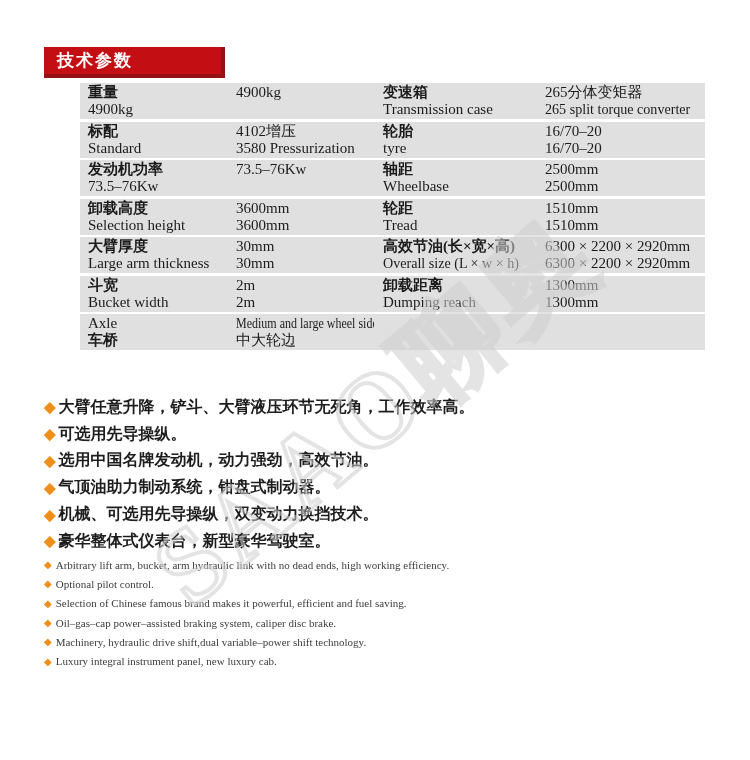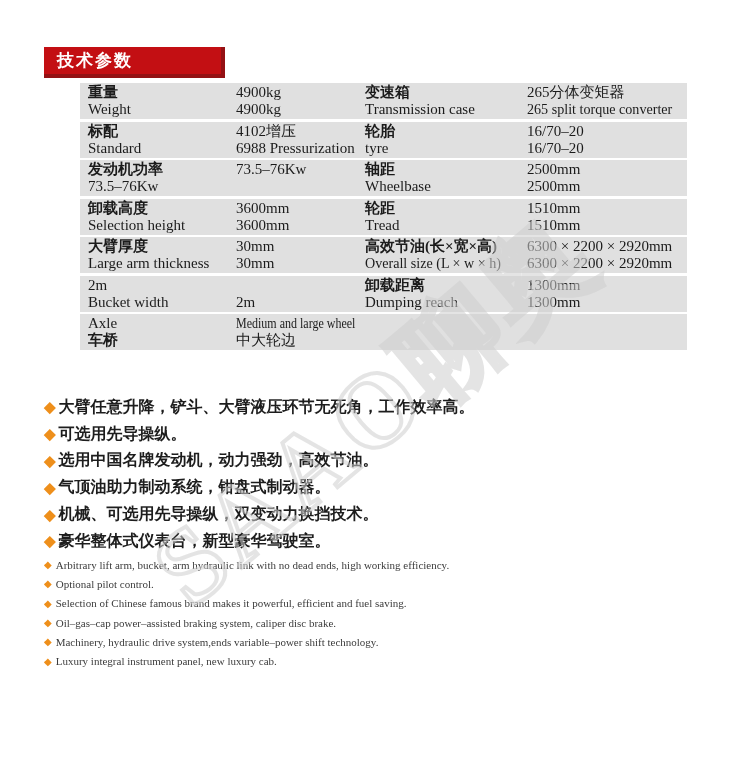--- a/index.html
+++ b/index.html
@@ -8,21 +8,21 @@
 
   
   .banner{position:absolute;left:44px;top:47px;height:27px;min-width:148px;
           background:#c30f13;border-right:4px solid #941114;border-bottom:4px solid #941114;
           color:#ffffff;font-weight:bold;font-size:17px;line-height:27px;
           padding:0 16px 0 13px;letter-spacing:2px;}
 
   
   .tbl{position:absolute;top:83px;}
   .tbl.left{left:32px;width:313px;padding-left:48px;}
-  .tbl.right{left:356px;width:331px;}
+  .tbl.right{left:374px;width:331px;}
   .row{height:36px;margin-bottom:2.5px;background:#e0e0e0;box-sizing:border-box;
        padding:1px 0 0 8px;overflow:hidden;}
   .tbl.right .row{padding-left:9px;}
   .line{display:flex;height:17px;line-height:17px;font-size:15px;white-space:nowrap;}
   .line .label{flex:none;}
   .tbl.left .label{width:148px;}
   .tbl.right .label{width:162px;}
   .line.cn .label{font-weight:bold;}
   .cond{transform:scaleX(0.8);transform-origin:left center;}
   .cond2{transform:scaleX(0.94);transform-origin:left center;}
@@ -55,32 +55,31 @@
     <span>技术参数</span>
   </div>
 
   <div class="tbl left" id="tbl-left">
       <div class="row">
         <div class="line cn">
           <span class="label">重量</span>
           <span class="value">4900kg</span>
         </div>
         <div class="line en">
-          <span class="label">Weight</span>
           <span class="value">4900kg</span>
         </div>
       </div>
       <div class="row">
         <div class="line cn">
           <span class="label">标配</span>
           <span class="value">4102增压</span>
         </div>
         <div class="line en">
           <span class="label">Standard</span>
-          <span class="value">6988 Pressurization</span>
+          <span class="value">3580 Pressurization</span>
         </div>
       </div>
       <div class="row">
         <div class="line cn">
           <span class="label">发动机功率</span>
           <span class="value">73.5–76Kw</span>
         </div>
         <div class="line en">
           <span class="value">73.5–76Kw</span>
         </div>
@@ -100,20 +99,21 @@
           <span class="label">大臂厚度</span>
           <span class="value">30mm</span>
         </div>
         <div class="line en">
           <span class="label">Large arm thickness</span>
           <span class="value">30mm</span>
         </div>
       </div>
       <div class="row">
         <div class="line cn">
+          <span class="label">斗宽</span>
           <span class="value">2m</span>
         </div>
         <div class="line en">
           <span class="label">Bucket width</span>
           <span class="value">2m</span>
         </div>
       </div>
       <div class="row">
         <div class="line en">
           <span class="label">Axle</span>
@@ -236,21 +236,21 @@
       <li>
         <span class="diamond">◆</span>
         <span>Selection of Chinese famous brand makes it powerful, efficient and fuel saving.</span>
       </li>
       <li>
         <span class="diamond">◆</span>
         <span>Oil–gas–cap power–assisted braking system, caliper disc brake.</span>
       </li>
       <li>
         <span class="diamond">◆</span>
-        <span>Machinery, hydraulic drive system,ends variable–power shift technology.</span>
+        <span>Machinery, hydraulic drive shift,dual variable–power shift technology.</span>
       </li>
       <li>
         <span class="diamond">◆</span>
         <span>Luxury integral instrument panel, new luxury cab.</span>
       </li>
     </ul>
 
   <div class="watermark">SAAO聊奥</div>
 
 </div>

